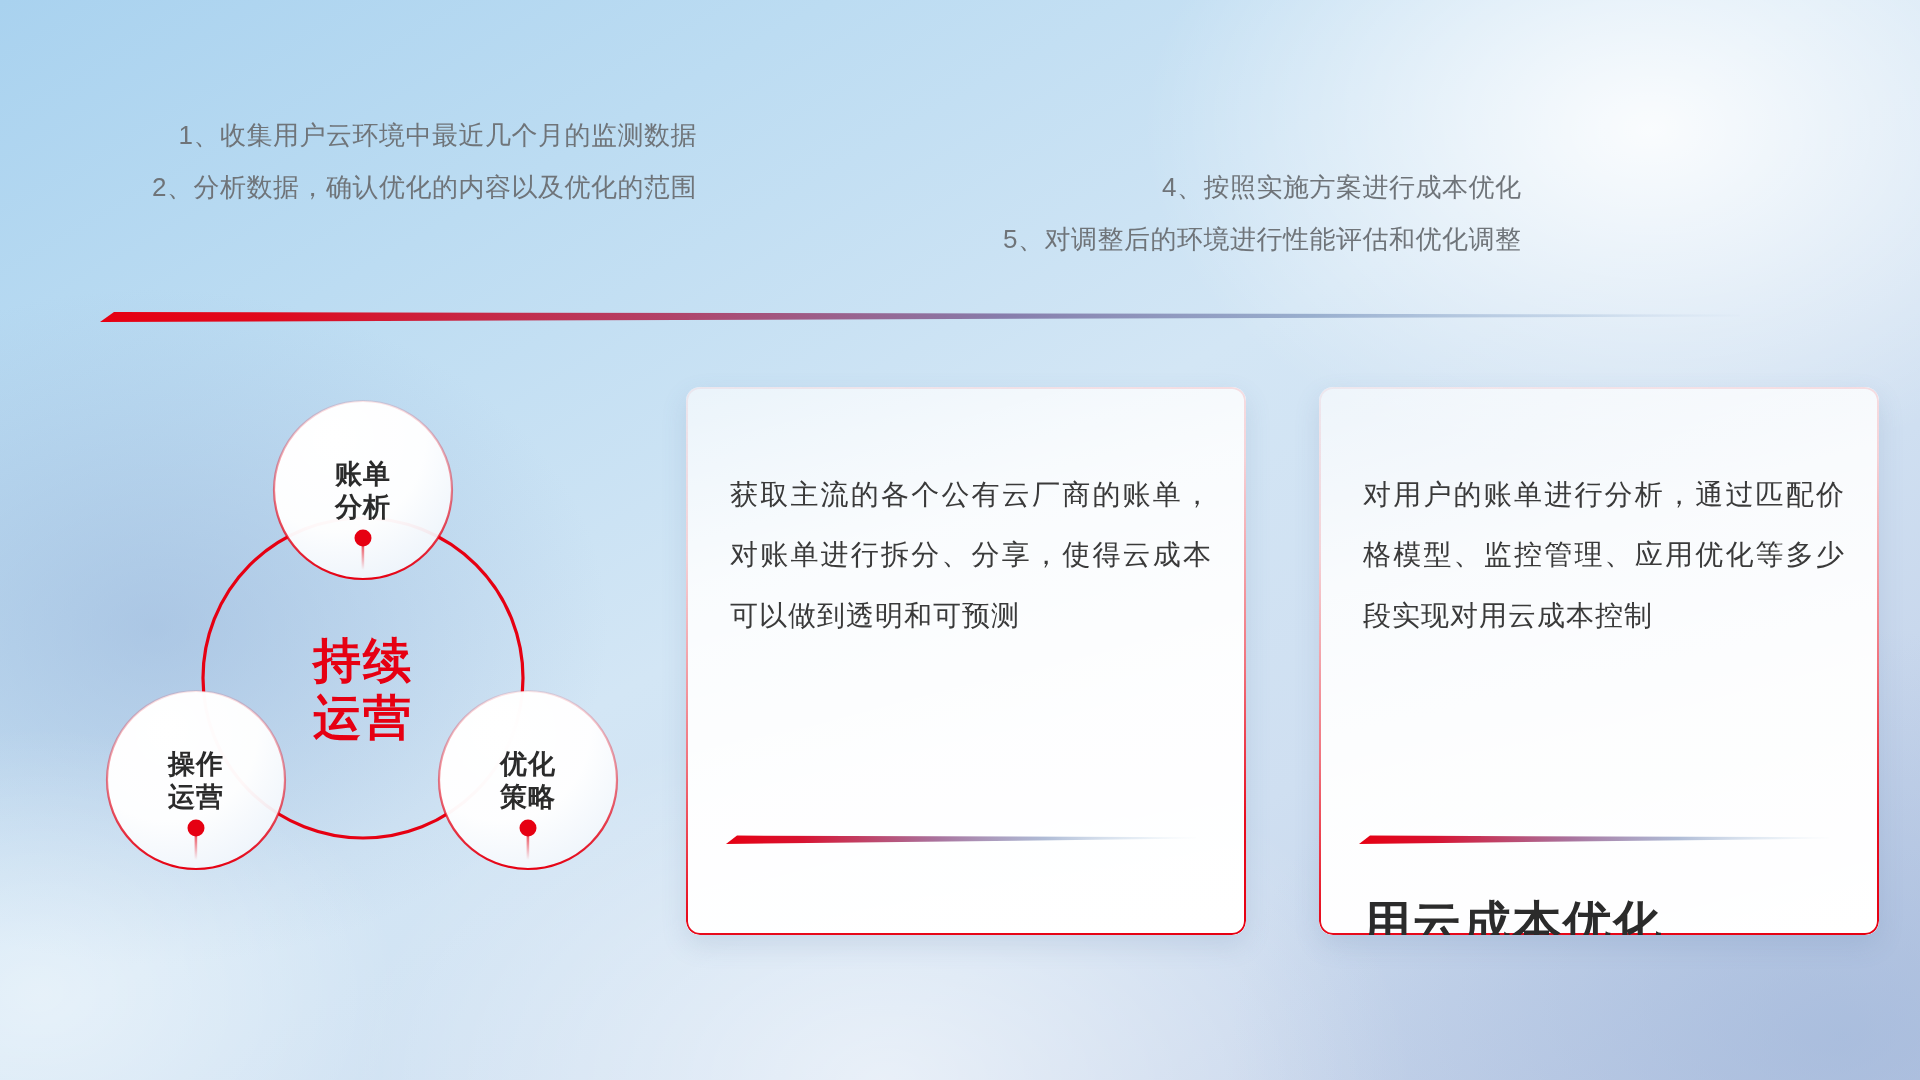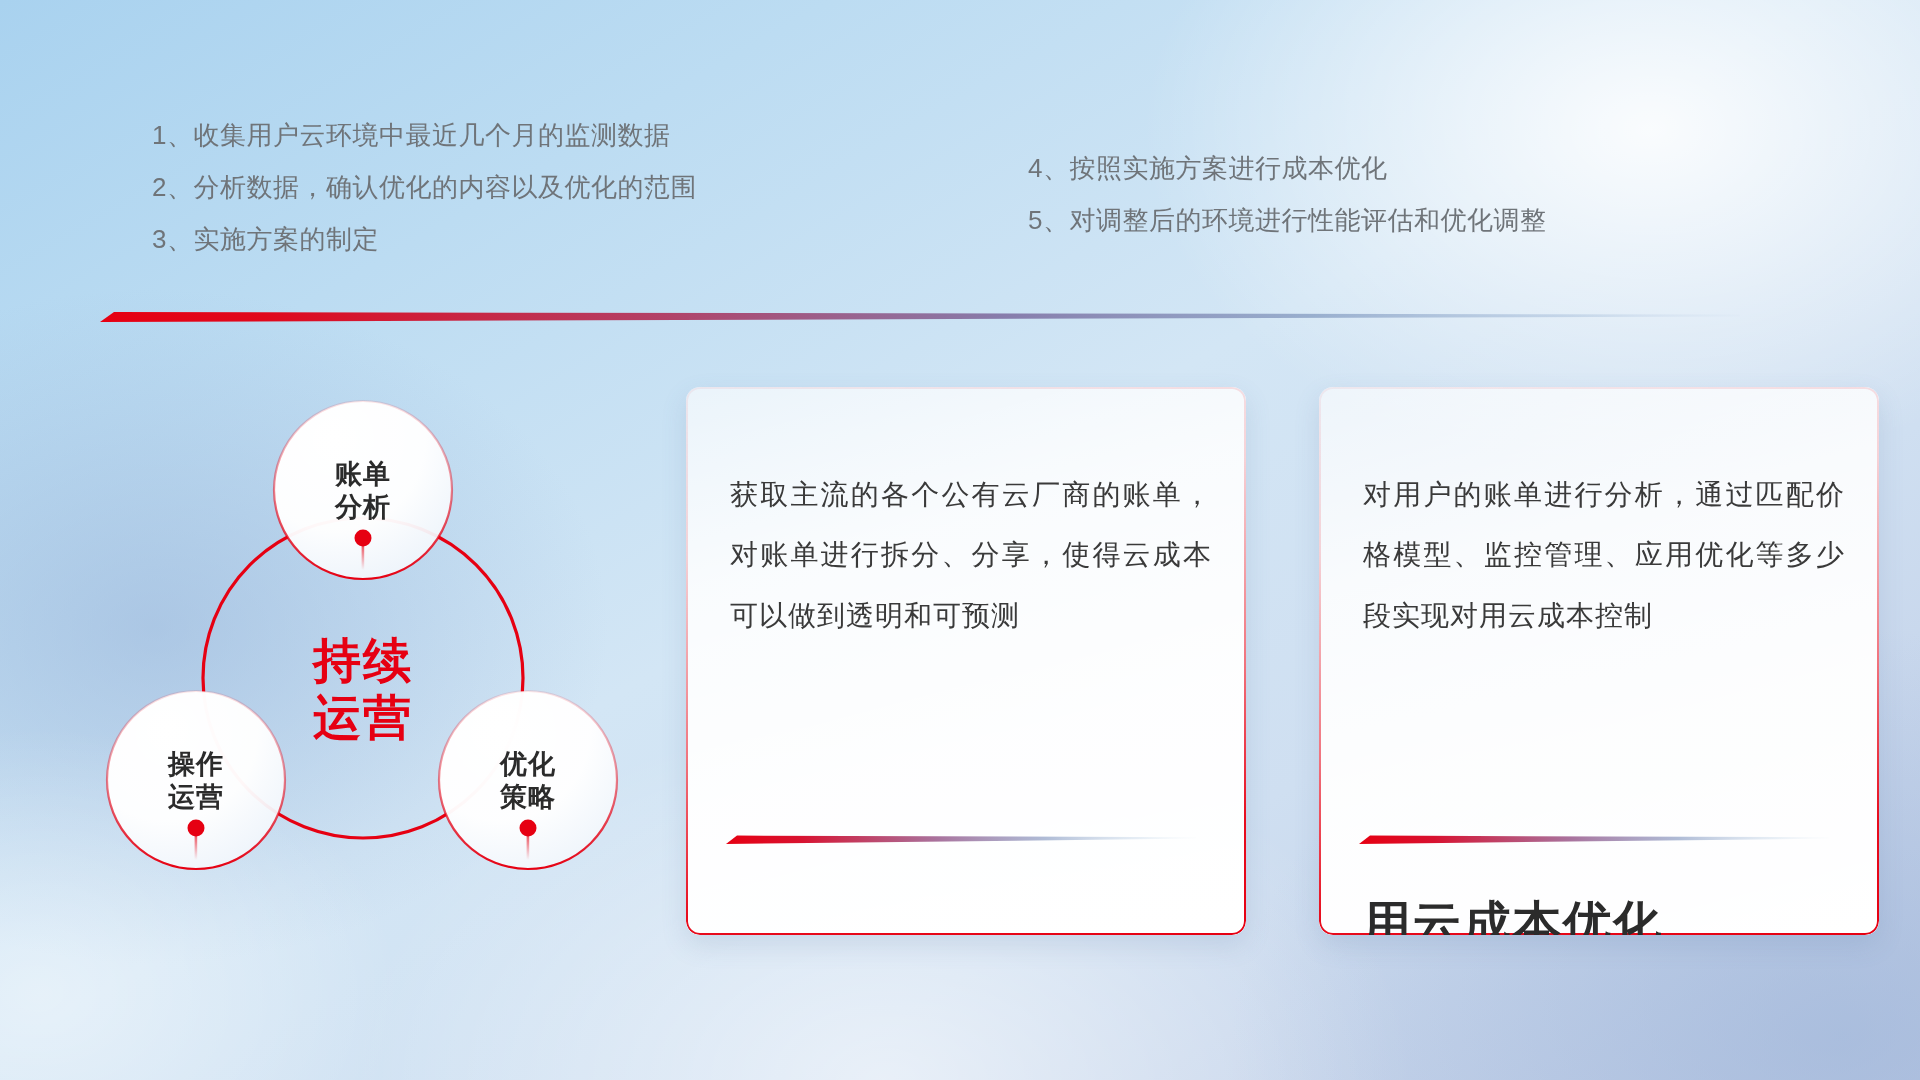--- a/index.html
+++ b/index.html
@@ -34,23 +34,23 @@
 
   
   .bullets {
     position: absolute;
     color: #6f7479;
     font-size: 26px;
     line-height: 1.0;
     letter-spacing: 0.5px;
     white-space: nowrap;
   }
-  .bullets .line { margin-bottom: 26px; }
+  .bullets .line { margin-bottom: 26px; text-align: right; }
   #bullets-left  { left: 152px; top: 122px; }
-  #bullets-right { left: 1003px; top: 155px; margin-left: 25px; }
+  #bullets-right { left: 1003px; top: 174px; }
 
   
   #top-divider {
     position: absolute;
     left: 100px;
     top: 311px;
     width: 1640px;
     height: 11px;
   }
 
@@ -149,21 +149,20 @@
   }
 </style>
 </head>
 <body>
 
 <div id="bg"></div>
 
 <div class="bullets" id="bullets-left">
   <div class="line">1、收集用户云环境中最近几个月的监测数据</div>
   <div class="line">2、分析数据，确认优化的内容以及优化的范围</div>
-  <div class="line">3、实施方案的制定</div>
 </div>
 
 <div class="bullets" id="bullets-right">
   <div class="line">4、按照实施方案进行成本优化</div>
   <div class="line">5、对调整后的环境进行性能评估和优化调整</div>
 </div>
 
 <svg id="top-divider" viewBox="0 0 1640 11" preserveAspectRatio="none">
   <defs>
     <linearGradient id="gradTop" x1="0" y1="0" x2="1" y2="0">

